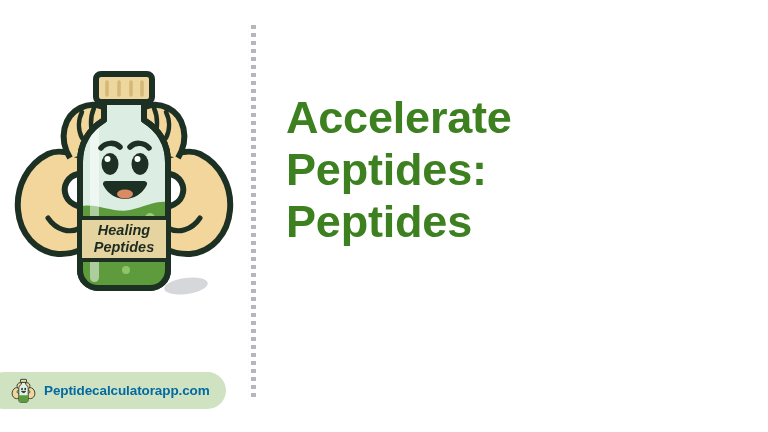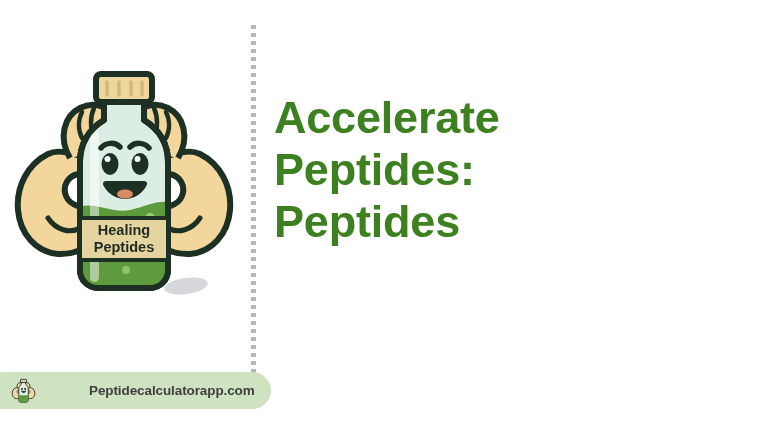--- a/index.html
+++ b/index.html
@@ -22,20 +22,21 @@
     background: #ffffff;
   }
 
   
   #illustration-panel {
     position: absolute;
     left: 0;
     top: 0;
     width: 246px;
     height: 432px;
+    font-style: italic;
   }
   #mascot-illustration {
     position: absolute;
     left: 8px;
     top: 58px;
     width: 232px;
     height: 252px;
   }
   #mascot-illustration svg {
     display: block;
@@ -56,21 +57,21 @@
         #b5b7bb 0px,
         #b5b7bb 4px,
         rgba(255,255,255,0) 4px,
         rgba(255,255,255,0) 8px
       );
   }
 
   
   #headline-block {
     position: absolute;
-    left: 274px;
+    left: 286px;
     top: 92px;
     width: 452px;
   }
   .headline-line {
     display: block;
     font-family: "Liberation Sans", sans-serif;
     font-weight: bold;
     font-size: 45px;
     line-height: 52px;
     letter-spacing: -0.2px;
@@ -99,23 +100,22 @@
   #footer-badge-logo-icon svg {
     display: block;
     width: 100%;
     height: 100%;
   }
   #footer-badge-label {
     font-family: "Liberation Sans", sans-serif;
     font-weight: bold;
     font-size: 13.5px;
     letter-spacing: -0.1px;
-    color: #404040;
+    color: #0369a1;
     white-space: nowrap;
-    margin-left: 45px;
   }
 </style>
 </head>
 <body>
 
 <div id="slide">
 
   <div id="illustration-panel">
     <div id="mascot-illustration">
       <svg viewBox="0 0 232 252" xmlns="http://www.w3.org/2000/svg">

